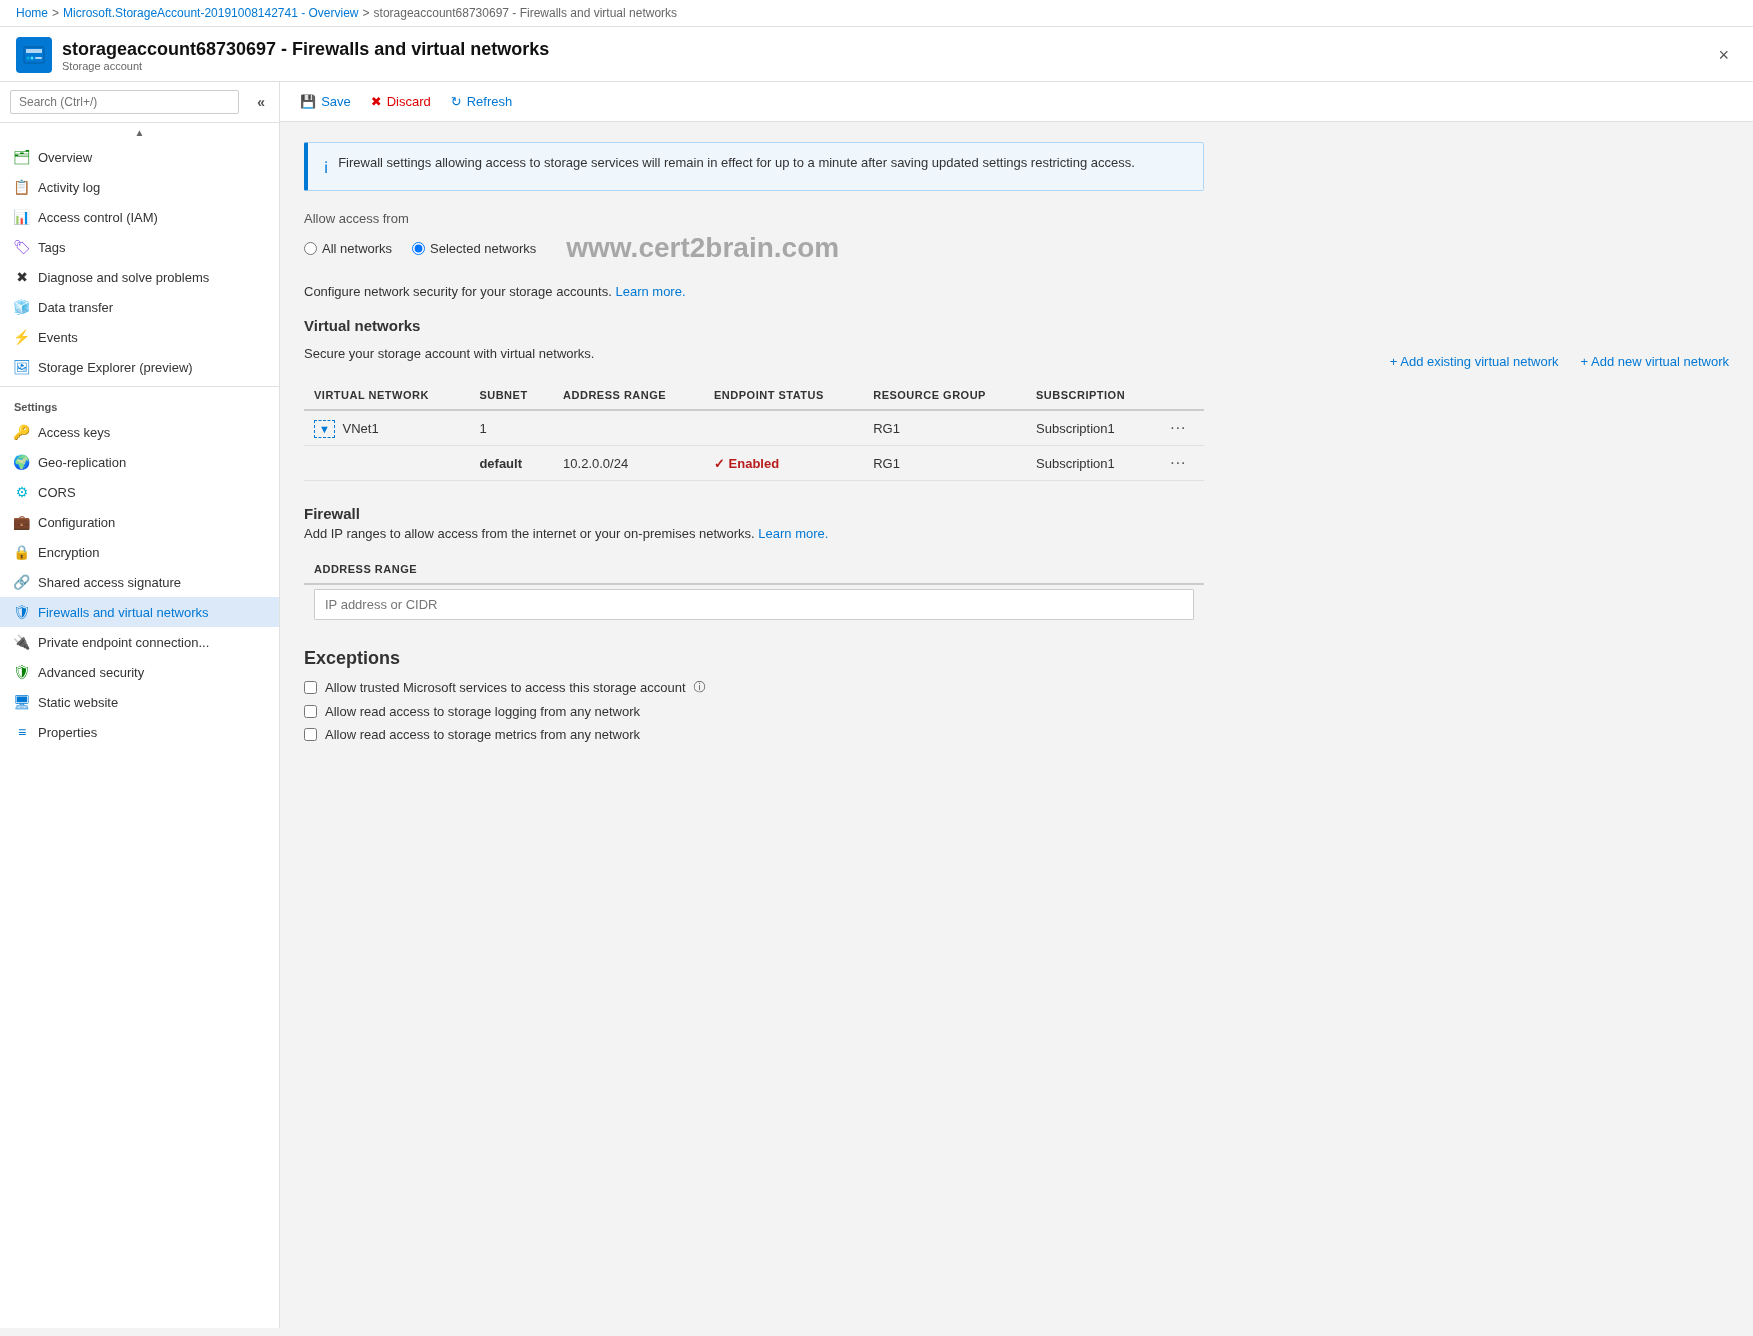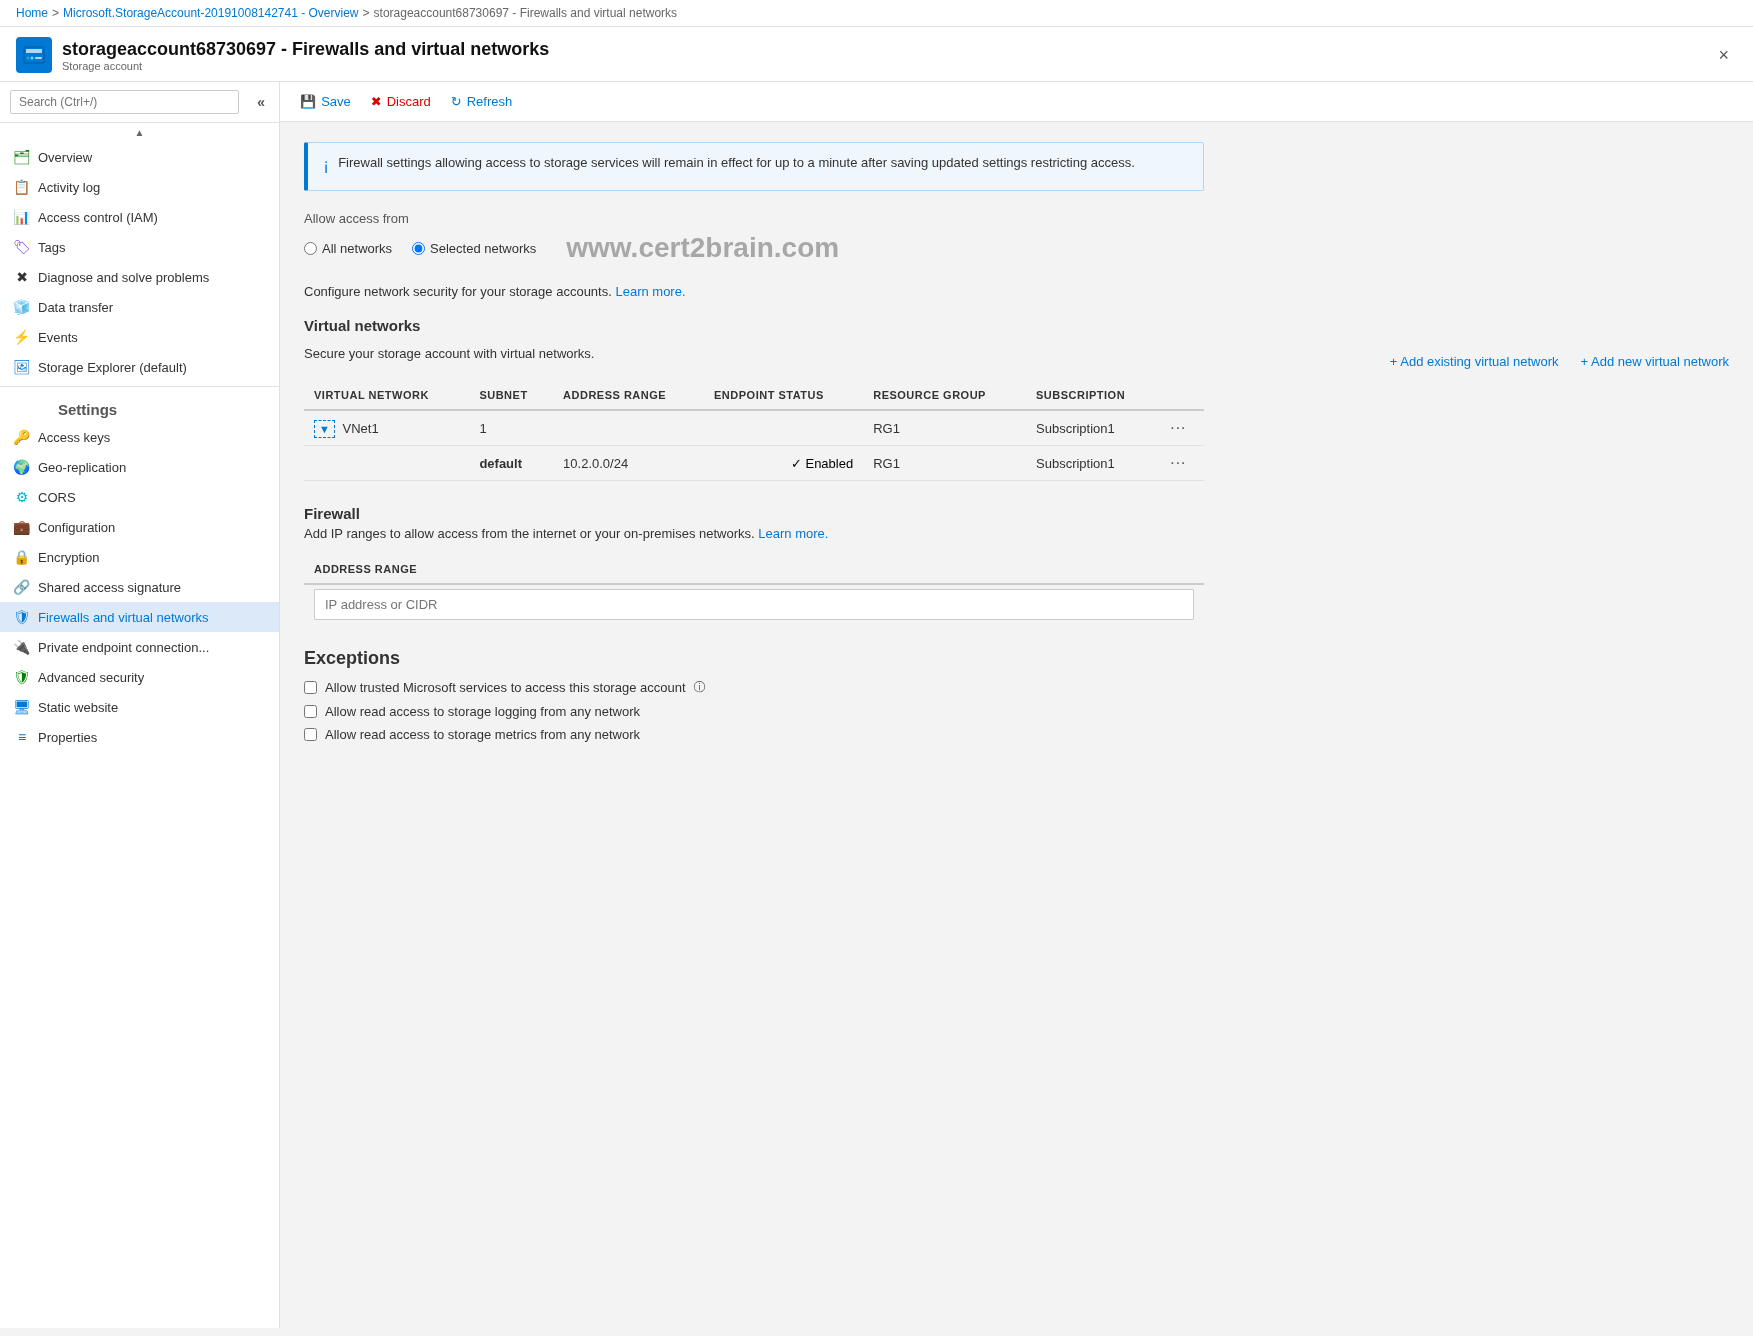--- a/index.html
+++ b/index.html
@@ -99,25 +99,24 @@
       gap: 8px;
       padding: 7px 14px;
       cursor: pointer;
       color: #333;
       font-size: 13px;
     }
     .sidebar-item.active { background: #dce9f8; color: #0078d4; }
     .sidebar-item .icon { width: 16px; height: 16px; display: flex; align-items: center; justify-content: center; font-size: 14px; flex-shrink: 0; }
     .sidebar-section-label {
       padding: 10px 14px 4px 14px;
-      font-size: 15px;
+      font-size: 11px;
       font-weight: 700;
       color: #555;
       text-transform: none;
-      margin-left: 44px;
     }
     .sidebar-divider { border: none; border-top: 1px solid #e0e0e0; margin: 4px 0; }
 
     
     .content-area {
       flex: 1;
       overflow-y: auto;
       background: #f3f3f3;
     }
 
@@ -198,21 +197,21 @@
       text-align: left;
       border-bottom: 2px solid #ccc;
       letter-spacing: 0.5px;
     }
     .vnet-table td {
       padding: 8px 10px;
       font-size: 13px;
       border-bottom: 1px solid #e0e0e0;
       vertical-align: middle;
     }
-    .enabled-check { color: #000000; font-weight: 400; text-align: right; }
+    .enabled-check { color: #b91c1c; font-weight: 700; }
     .more-btn { background: none; border: none; cursor: pointer; font-size: 16px; color: #555; }
 
     
     .firewall-section { margin-bottom: 24px; }
     .firewall-desc { font-size: 13px; margin-bottom: 14px; }
     .firewall-desc a { color: #0078d4; text-decoration: none; }
 
     .address-table {
       width: 100%;
       max-width: 900px;
@@ -319,21 +318,21 @@
     <div class="sidebar-item">
       <span class="icon" style="color:#00b4d8;">🧊</span>
       <span>Data transfer</span>
     </div>
     <div class="sidebar-item">
       <span class="icon" style="color:#f5a623;">⚡</span>
       <span>Events</span>
     </div>
     <div class="sidebar-item">
       <span class="icon" style="color:#0078d4;">🖼</span>
-      <span>Storage Explorer (default)</span>
+      <span>Storage Explorer (preview)</span>
     </div>
 
     <hr class="sidebar-divider">
 
     <div class="sidebar-section-label">Settings</div>
 
     <div class="sidebar-item">
       <span class="icon" style="color:#f5a623;">🔑</span>
       <span>Access keys</span>
     </div>

